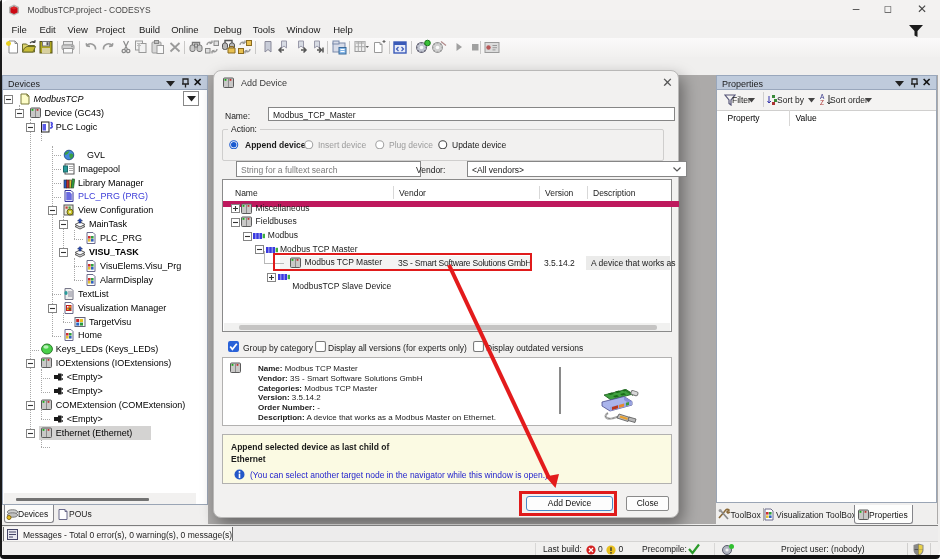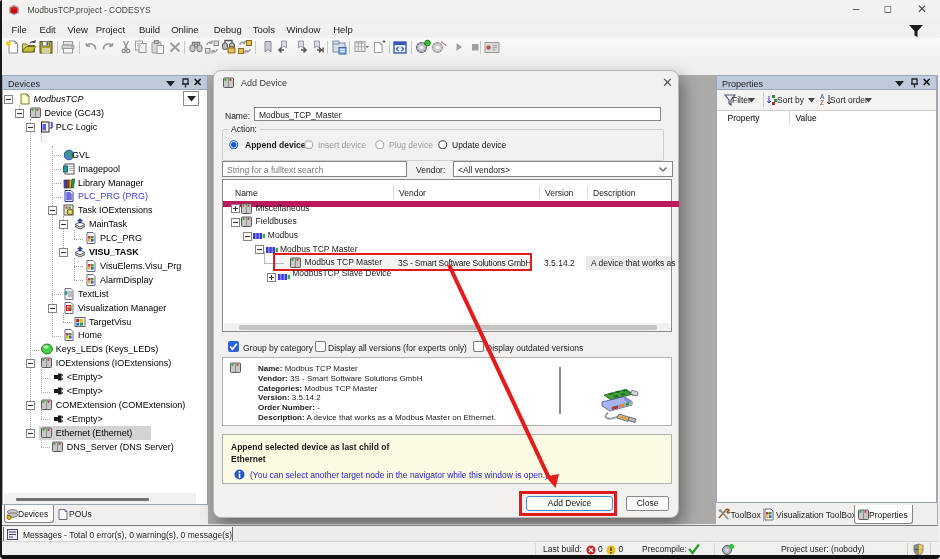--- a/index.html
+++ b/index.html
@@ -24,21 +24,21 @@
 #propbody{position:absolute;left:0;top:15px;width:221px;height:413px;background:#fff;border:1px solid #9aa5b5;border-top:none;box-sizing:border-box;}
 #proptabs{position:absolute;left:0;top:430px;width:221px;height:19px;background:#f0efee;}
 #msgbar{position:absolute;left:2px;top:525px;width:936px;height:16px;background:#edecec;border-top:1px solid #7d7d7d;}
 #statusbar{position:absolute;left:2px;top:541px;width:936px;height:15px;background:#f1f0ef;border-top:1px solid #d5d4d3;font-size:8.5px;color:#1c1c1c;}
 .tr{position:absolute;left:0;width:203px;height:14px;font-size:9px;color:#000;white-space:nowrap;}
 .tr span{position:absolute;top:1.5px;}
 .tr svg{position:absolute;}
 .ex{position:absolute;top:2.5px;width:9px;height:9px;}
 #dialog{position:absolute;left:213px;top:70px;width:466px;height:448px;background:#f2f1f0;border:1px solid #b9b8b7;border-radius:8px;box-shadow:4px 7px 16px rgba(0,0,0,0.4);box-sizing:border-box;}
 .dlbl{position:absolute;font-size:8.5px;color:#1a1a1a;white-space:nowrap;}
-.inp{position:absolute;background:#fff;border:1px solid #868686;box-sizing:border-box;font-size:8.5px;color:#1a1a1a;}
+.inp{position:absolute;background:#fff;border:1px solid #868686;box-sizing:border-box;font-size:8.5px;color:#1a1a1a;margin-left:14px;}
 .ilines{position:absolute;left:35px;top:6px;font-size:8px;color:#1a1a1a;line-height:9.77px;white-space:nowrap;}
 .btn{position:absolute;height:19px;background:#fdfdfd;border:1px solid #8a8a8a;border-radius:2px;box-sizing:border-box;font-size:8.5px;color:#111;text-align:center;line-height:17px;}
 </style></head>
 <body>
 <div id="frame"></div>
 <div id="title">
   <svg class="abs" style="left:7px;top:3px" width="14" height="14" viewBox="0 0 14 14">
       <path d="M2 4 L7 1.5 L12 4 L12 10 L7 12.5 L2 10 Z" fill="#b5b2b0"></path>
       <path d="M3.5 5 L7 3.4 L10.5 5 L10.5 9.4 L7 11 L3.5 9.4 Z" fill="#cc0813"></path>
       <path d="M3.5 5 L7 6.6 L10.5 5 L7 3.4 Z" fill="#e02428"></path>
@@ -291,21 +291,21 @@
         </svg>
         <span style="left:52.7px;">PLC Logic</span>
       </div>
       <div class="tr" style="top:58.2px">
         <svg style="left:59.9px;top:0.5px" width="12" height="12" viewBox="0 0 12 12">
           <circle cx="6" cy="6" r="5" fill="#4488dc"></circle>
           <path d="M1.5 4.5 C3 2.5 5 2 6.5 2.5 C5.5 4 4.5 5.5 2.5 6 Z" fill="#3aa044"></path>
           <path d="M6.5 5 C8 4 9.5 4.5 10.8 6 C10.5 8 9 9.5 7.5 10 C6.5 8.5 6 6.5 6.5 5 Z" fill="#3aa044"></path>
           <circle cx="6" cy="6" r="4.8" fill="none" stroke="#2a4a80" stroke-width="0.8"></circle>
         </svg>
-        <span style="left:69px;text-align:right;">GVL</span>
+        <span style="left:84px;text-align:right;">GVL</span>
       </div>
       <div class="tr" style="top:72.1px">
         <svg style="left:59.9px;top:0.5px" width="12" height="12" viewBox="0 0 12 12">
           <rect x="2" y="1" width="9" height="10" fill="#fff" stroke="#555"></rect>
           <rect x="0.5" y="3" width="4" height="6" fill="#2a9a9a" stroke="#1a6a6a"></rect>
           <path d="M6 3.5 L10 3.5 M6 5.5 L10 5.5 M6 7.5 L10 7.5" stroke="#aaa"></path>
         </svg>
         <span style="left:74.9px;">Imagepool</span>
       </div>
       <div class="tr" style="top:86.0px">
@@ -329,21 +329,21 @@
           <rect x="0.5" y="0.5" width="8" height="8" fill="#fff" stroke="#848484"></rect>
           <path d="M2 4.5 L7 4.5" stroke="#333" stroke-width="1.1"></path>
         </svg>
         <svg style="left:59.9px;top:0.5px" width="12" height="12" viewBox="0 0 12 12">
           <rect x="1" y="1" width="9" height="10" fill="#e8e8d8" stroke="#555"></rect>
           <rect x="2.5" y="2.5" width="2.2" height="2.2" fill="#c04040"></rect>
           <rect x="5.5" y="2.5" width="2.2" height="2.2" fill="#40a040"></rect>
           <circle cx="7" cy="8" r="3" fill="#cac428" stroke="#6a661a"></circle>
           <circle cx="7" cy="8" r="1" fill="#f8f8e0"></circle>
         </svg>
-        <span style="left:74.9px;">Task IOExtensions</span>
+        <span style="left:74.9px;">View Configuration</span>
       </div>
       <div class="tr" style="top:127.7px">
         <svg class="ex" style="left:56.0px" width="9" height="9" viewBox="0 0 9 9">
           <rect x="0.5" y="0.5" width="8" height="8" fill="#fff" stroke="#848484"></rect>
           <path d="M2 4.5 L7 4.5" stroke="#333" stroke-width="1.1"></path>
         </svg>
         <svg style="left:71.0px;top:0.5px" width="12" height="12" viewBox="0 0 12 12">
           <path d="M1 8.5 L6 6 L11 8.5 L6 11 Z" fill="#f0f0f0" stroke="#555"></path>
           <path d="M1 6.5 L6 4 L11 6.5 L6 9 Z" fill="#fafafa" stroke="#555"></path>
           <path d="M6 0.5 L8.5 3 L7 3 L7 5 L5 5 L5 3 L3.5 3 Z" fill="#2848b0" stroke="#18285a" stroke-width="0.5"></path>
@@ -497,29 +497,20 @@
           <rect x="0.5" y="0.5" width="8" height="8" fill="#fff" stroke="#848484"></rect>
           <path d="M2 4.5 L7 4.5" stroke="#333" stroke-width="1.1"></path>
         </svg>
         <svg style="left:37.7px;top:0.5px" width="12" height="12" viewBox="0 0 12 12">
           <rect x="0.5" y="1" width="10" height="9.5" rx="1" fill="#c9c8c7" stroke="#5a5a5a" stroke-width="1"></rect>
           <rect x="5" y="1.5" width="1" height="8.5" fill="#8a8a8a"></rect>
           <rect x="1.6" y="2" width="1.8" height="1.8" fill="#19b019"></rect>
           <rect x="6.6" y="2" width="1.8" height="1.8" fill="#c03535"></rect>
         </svg>
         <span style="left:52.7px;">Ethernet (Ethernet)</span>
-      </div>
-      <div class="tr" style="top:350.1px">
-        <svg style="left:48.8px;top:0.5px" width="12" height="12" viewBox="0 0 12 12">
-          <rect x="0.5" y="1" width="10" height="9.5" rx="1" fill="#c9c8c7" stroke="#5a5a5a" stroke-width="1"></rect>
-          <rect x="5" y="1.5" width="1" height="8.5" fill="#8a8a8a"></rect>
-          <rect x="1.6" y="2" width="1.8" height="1.8" fill="#19b019"></rect>
-          <rect x="6.6" y="2" width="1.8" height="1.8" fill="#c03535"></rect>
-        </svg>
-        <span style="left:63.8px;">DNS_Server (DNS Server)</span>
       </div>
     <div class="abs" style="left:1px;top:403px;width:192px;height:11px;background:#f2f1f0;">
         <div class="abs" style="left:12px;top:5px;width:133px;height:2.5px;background:#737373;border-radius:1px;"></div>
       </div>
   </div>
   <div id="devtabs">
       <div class="abs" style="left:2px;top:0px;width:50px;height:18px;background:#fbfbfa;border:1px solid #85858a;border-top:none;border-radius:0 0 3px 3px;box-sizing:border-box"></div>
       <svg style="position:absolute;left:3.5px;top:3px" width="13" height="13" viewBox="0 0 13 13">
         <ellipse cx="6.5" cy="4" rx="5" ry="2.2" fill="#d0d0d0" stroke="#777"></ellipse>
         <ellipse cx="6.5" cy="7" rx="5" ry="2.2" fill="#c0c0c0" stroke="#777"></ellipse>
@@ -713,21 +704,21 @@
       <svg class="abs" style="left:44.2px;top:92.6px" width="9" height="9" viewBox="0 0 9 9">
         <rect x="0.5" y="0.5" width="8" height="8" fill="#fff" stroke="#848484"></rect>
         <path d="M2 4.5 L7 4.5 M4.5 2 L4.5 7" stroke="#333" stroke-width="1.1"></path>
       </svg>
       <svg class="abs" style="left:54.7px;top:91.1px" width="12" height="12" viewBox="0 0 12 12">
         <rect x="0" y="3" width="2.6" height="6" fill="#3a3ae0"></rect>
         <rect x="3.2" y="3" width="2.6" height="6" fill="#3a3ae0"></rect>
         <rect x="6.4" y="3" width="2.6" height="6" fill="#3a3ae0"></rect>
         <rect x="9.6" y="3.8" width="2.4" height="4.4" fill="#3fae3f"></rect>
       </svg>
-      <div class="dlbl" style="left:69.2px;top:88px">ModbusTCP Slave Device</div>
+      <div class="dlbl" style="left:69.2px;top:101px">ModbusTCP Slave Device</div>
       <div class="abs" style="left:1px;top:143px;width:446px;height:8px;background:#f1f1f0">
         <div class="abs" style="left:15px;top:1.5px;width:418px;height:5px;background:#c5c4c3;border-radius:2px"></div>
       </div>
     </div>
     <svg class="abs" style="left:14px;top:270px" width="11" height="11" viewBox="0 0 10 10">
       <rect x="0.5" y="0.5" width="9" height="9" rx="1.5" fill="#2a62d8" stroke="#2a62d8"></rect>
       <path d="M2 5 L4 7.5 L8 2.5" stroke="#fff" fill="none" stroke-width="1.6"></path>
     </svg>
     <div class="dlbl" style="left:29px;top:271.5px">Group by category</div>
     <svg class="abs" style="left:101px;top:270px" width="11" height="11" viewBox="0 0 10 10">

